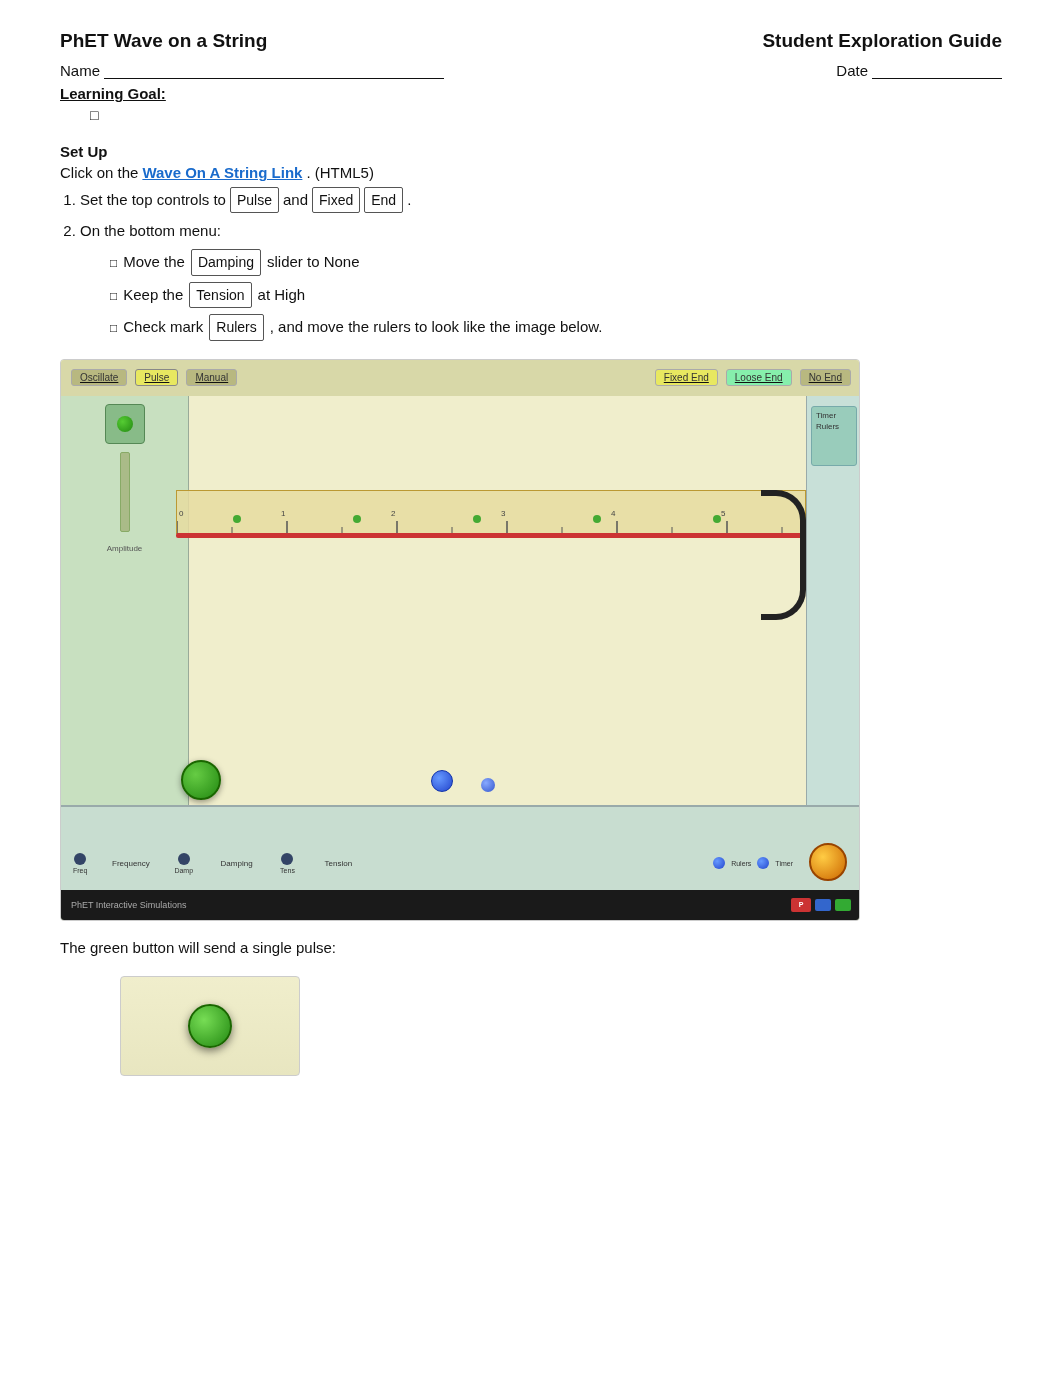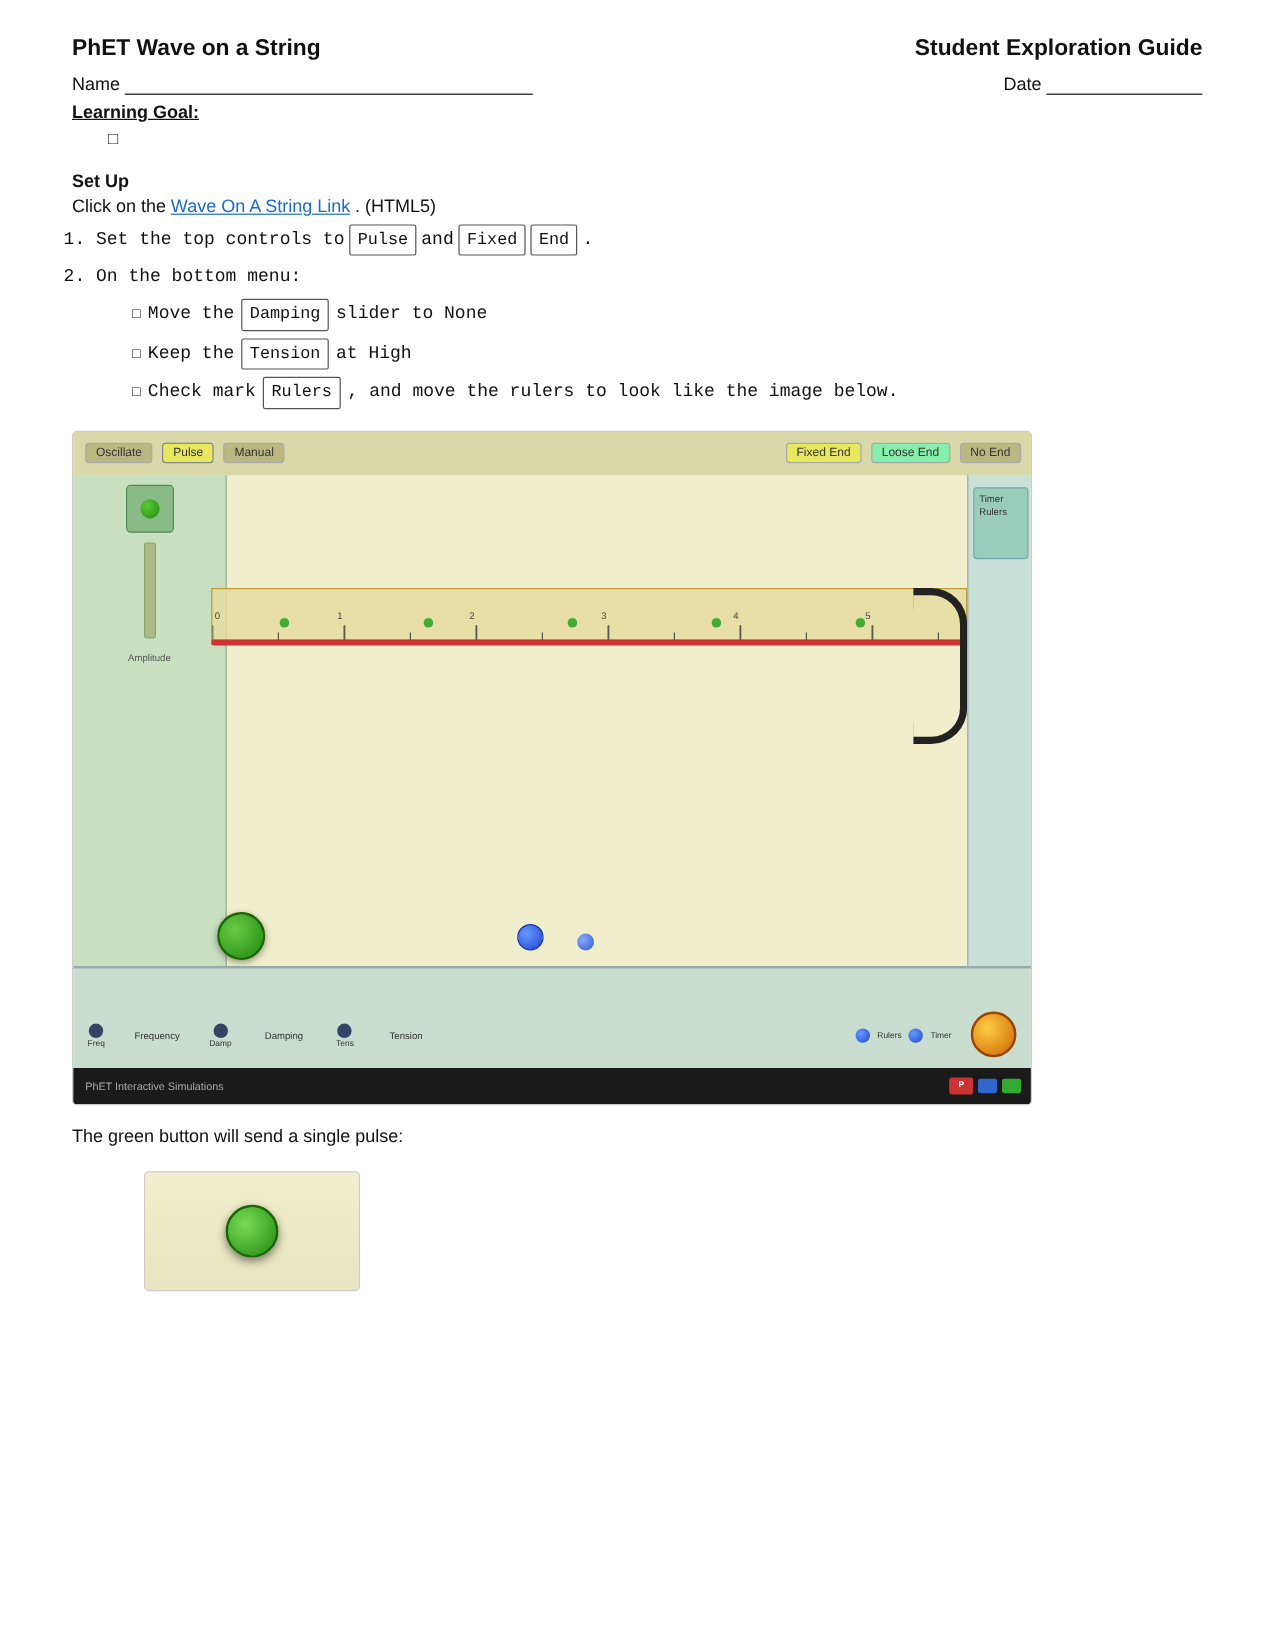--- a/index.html
+++ b/index.html
@@ -102,30 +102,30 @@
       align-items: baseline;
       gap: 4px;
       margin-bottom: 6px;
       flex-wrap: wrap;
     }
 
     .link-text {
       color: #1a6bcc;
       text-decoration: underline;
       cursor: pointer;
+      font-weight: bold;
     }
 
     .ordered-list {
       margin-left: 20px;
     }
 
     .ordered-list li {
       margin-bottom: 6px;
       line-height: 1.6;
-      font-family: Liberation Mono, monospace;
     }
 
     .inline-box {
       display: inline-block;
       border: 1px solid #555;
       padding: 1px 6px;
       font-size: 14px;
       background: #fff;
       border-radius: 2px;
     }
@@ -168,20 +168,21 @@
     
     .sim-top-bar {
       position: absolute;
       top: 0; left: 0; right: 0;
       height: 36px;
       background: #d8d8a8;
       display: flex;
       align-items: center;
       padding: 0 10px;
       gap: 8px;
+      text-decoration: underline;
     }
 
     .sim-top-label {
       background: #c8c890;
       border: 1px solid #aaa;
       border-radius: 3px;
       padding: 2px 8px;
       font-size: 11px;
     }
 

